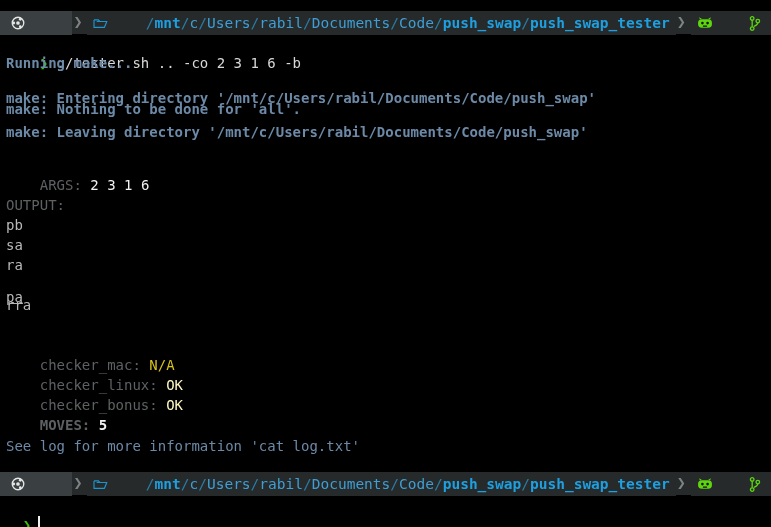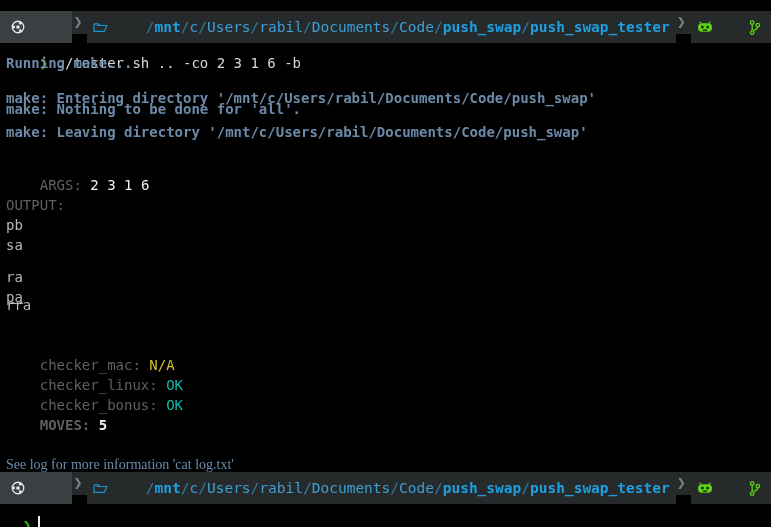--- a/index.html
+++ b/index.html
@@ -26,21 +26,21 @@
     align-items: stretch;
     height: 23px;
     font-size: 14.5px;
     line-height: 23px;
     white-space: pre;
   }
   .seg {
     background: #262a2b;
     display: flex;
     align-items: center;
-    height: 32px;
+    height: 24px;
     padding: 0 6px;
   }
   .seg-os {
     background: #3a4042;
     padding: 0 9px 0 11px;
   }
   .chev-sep {
     color: #7d8486;
     font-size: 15px;
     padding: 0 5px 0 1px;
@@ -74,21 +74,21 @@
     height: 20px;
     line-height: 20px;
   }
 
   .prompt-caret { color: #35c000; font-weight: bold; }
   .cmd          { color: #d8d8d8; text-align: center; }
   .makeout      { color: #6c8aa8; font-weight: bold; }
   .label-dim    { color: #5d6163; }
   .val-bright   { color: #f2f2f2; }
   .op           { color: #b8b8b8; }
-  .ok           { color: #14b8a6; margin-top: 39px; }
+  .ok           { color: #fef9c3; margin-top: 39px; }
   .na           { color: #d5c21c; }
   .info         { color: #6c8aa8; }
 
   .cursor {
     display: inline-block;
     width: 2px;
     height: 17px;
     background: #f0f0f0;
     vertical-align: -3px;
     margin-left: 7px;
@@ -158,38 +158,38 @@
   <div class="line makeout" style="top:122px;">make: Leaving directory '/mnt/c/Users/rabil/Documents/Code/push_swap'</div>
 
   <div class="line" style="top:155px;">
     <span class="label-dim">ARGS:</span><span class="val-bright" id="argsval"> 2 3 1 6</span>
   </div>
 
   <div class="line label-dim" style="top:195px;">OUTPUT:</div>
 
   <div class="line op" style="top:215px;">pb</div>
   <div class="line op" style="top:235px;">sa</div>
-  <div class="line op" style="top:267px;">ra</div>
+  <div class="line op" style="top:255px;">ra</div>
   <div class="line op" style="top:287px;text-decoration:underline;">pa</div>
   <div class="line op" style="top:295px;">rra</div>
 
   <div class="line" style="top:335px;">
     <span class="label-dim">checker_mac:</span><span class="na" id="res0"> N/A</span>
   </div>
   <div class="line" style="top:355px;">
     <span class="label-dim">checker_linux:</span><span class="ok" id="res1"> OK</span>
   </div>
   <div class="line" style="top:375px;">
     <span class="label-dim">checker_bonus:</span><span class="ok" id="res2"> OK</span>
   </div>
   <div class="line" style="top:395px;font-weight:bold;">
     <span class="label-dim">MOVES:</span><span class="val-bright" id="movesval"> 5</span>
   </div>
 
-  <div class="line info" style="top:455px;font-family:Liberation Serif, serif;">See log for more information 'cat log.txt'</div>
+  <div class="line info" style="top:436px;">See log for more information 'cat log.txt'</div>
 </div>
 
 <div class="plbar" id="botbar" style="top:472px;">
   <div class="seg seg-os">
     <span>
       <svg class="os-icon" width="14" height="14" viewBox="0 0 16 16">
         <circle cx="8" cy="8" r="6.6" fill="none" stroke="#e6e6e6" stroke-width="1.5"></circle>
         <circle cx="8" cy="8" r="2.1" fill="#e6e6e6"></circle>
         <circle cx="3.1" cy="8" r="1.6" fill="#e6e6e6"></circle>
         <circle cx="10.6" cy="3.7" r="1.6" fill="#e6e6e6"></circle>

